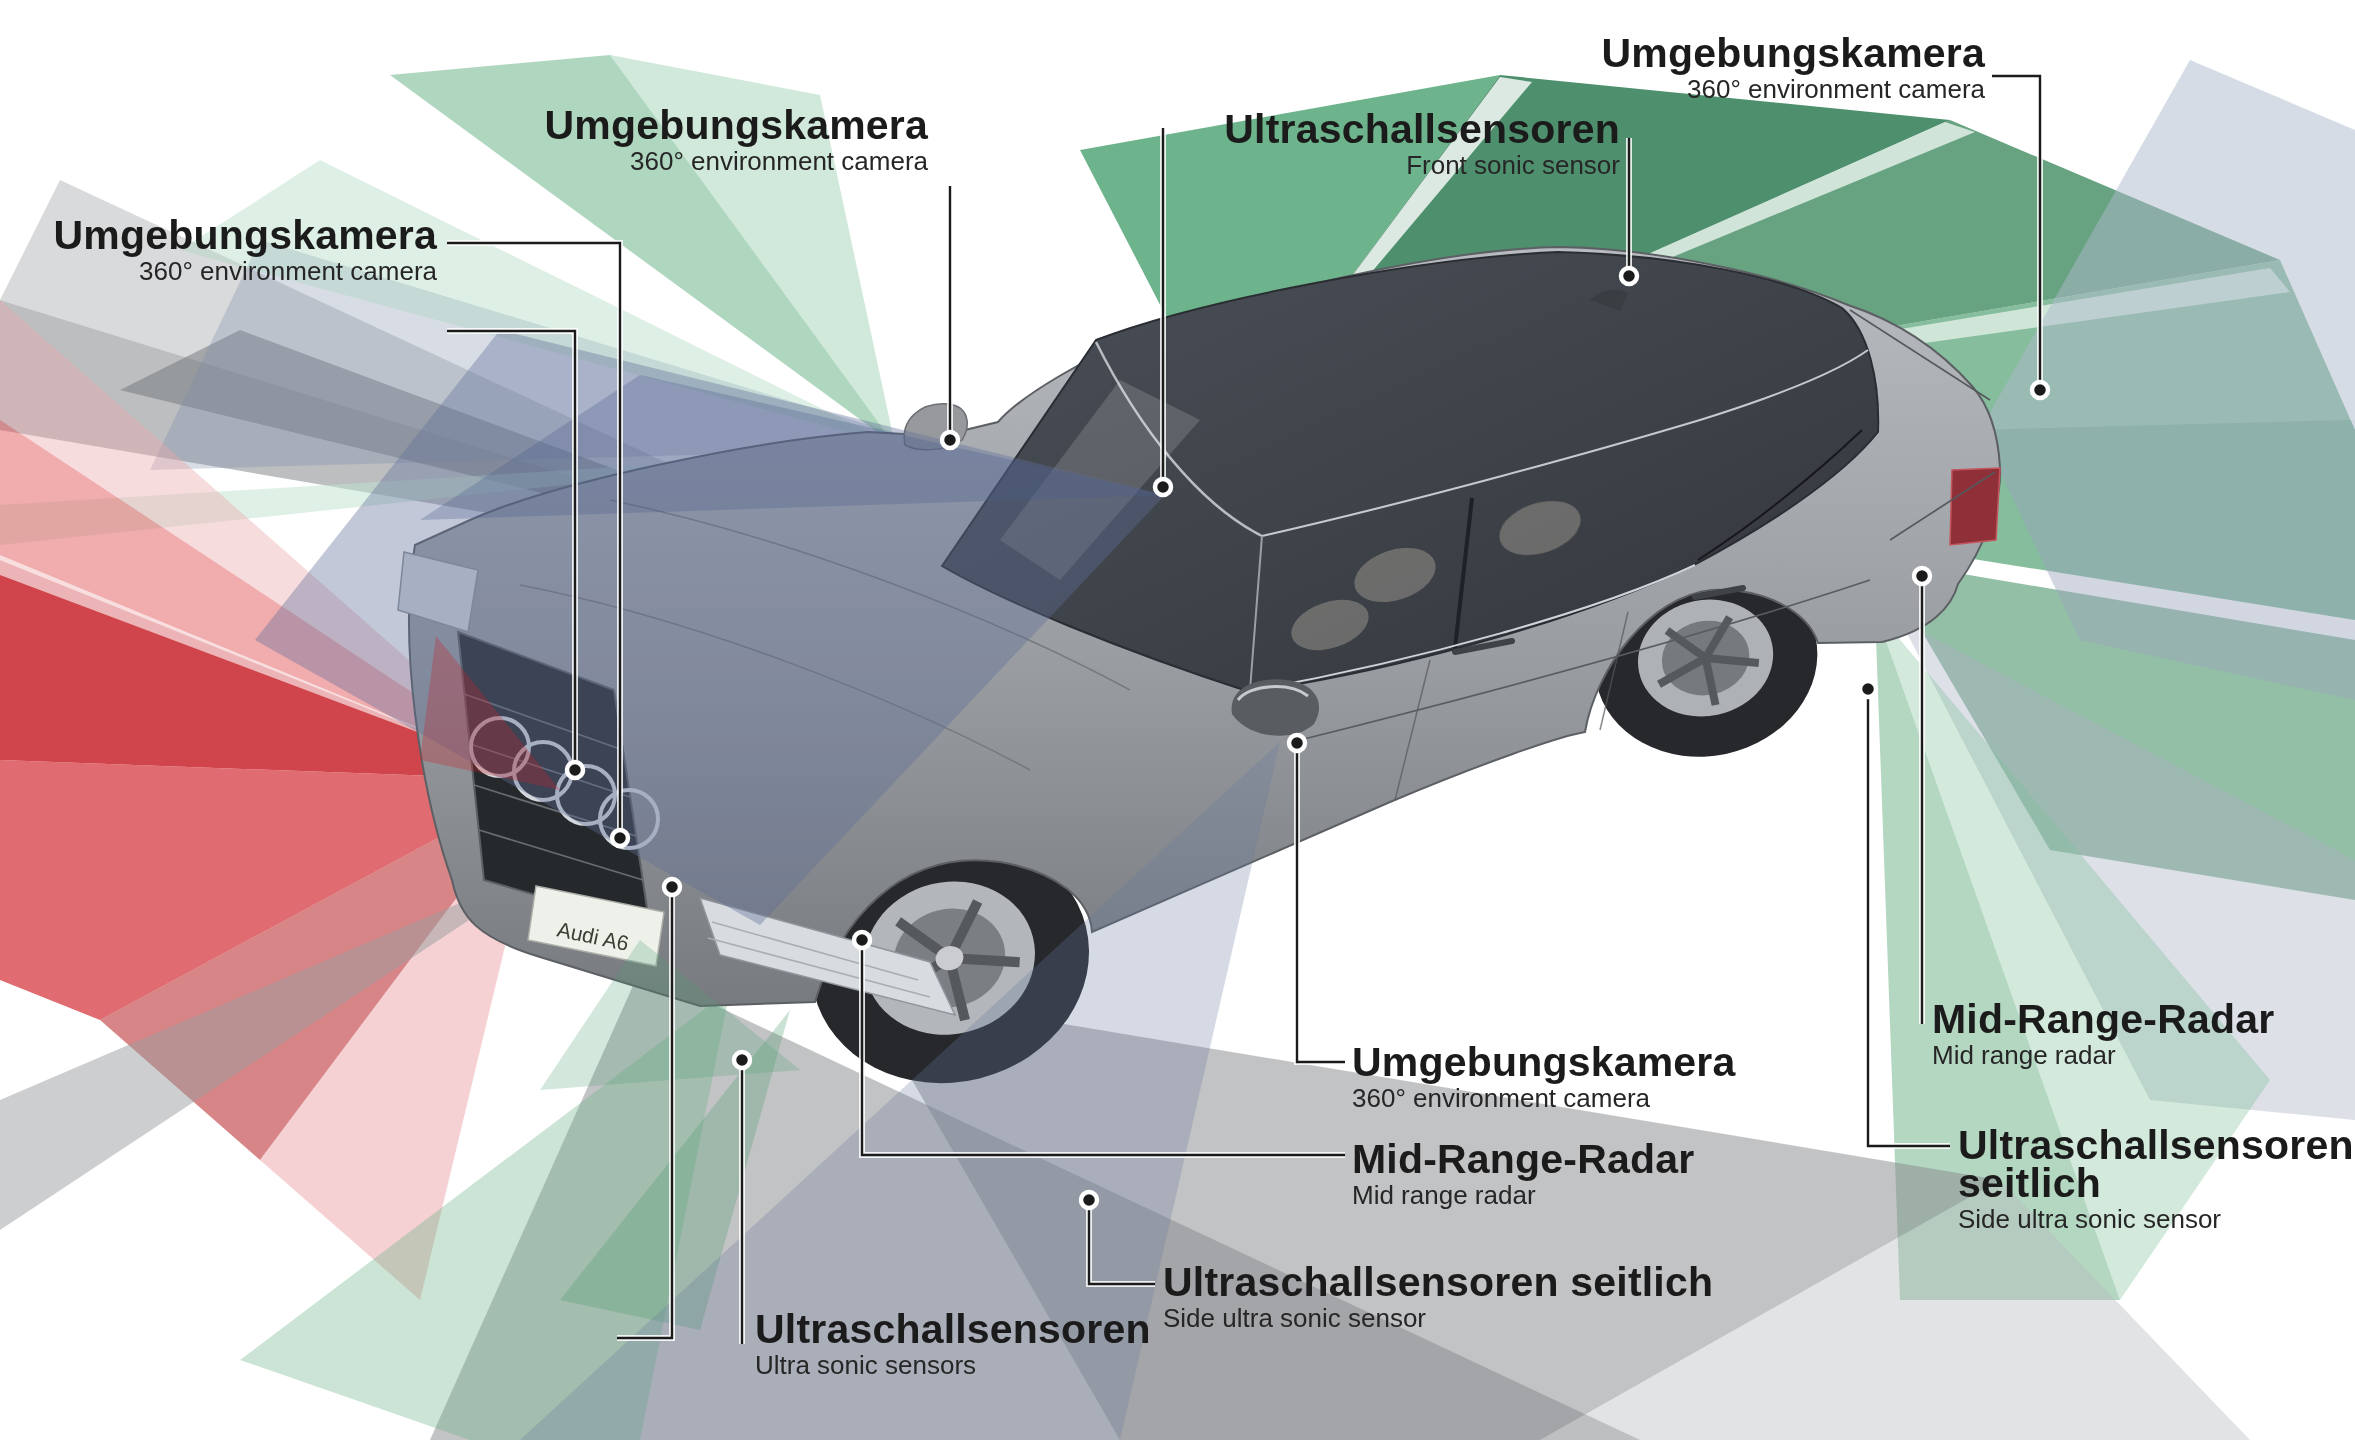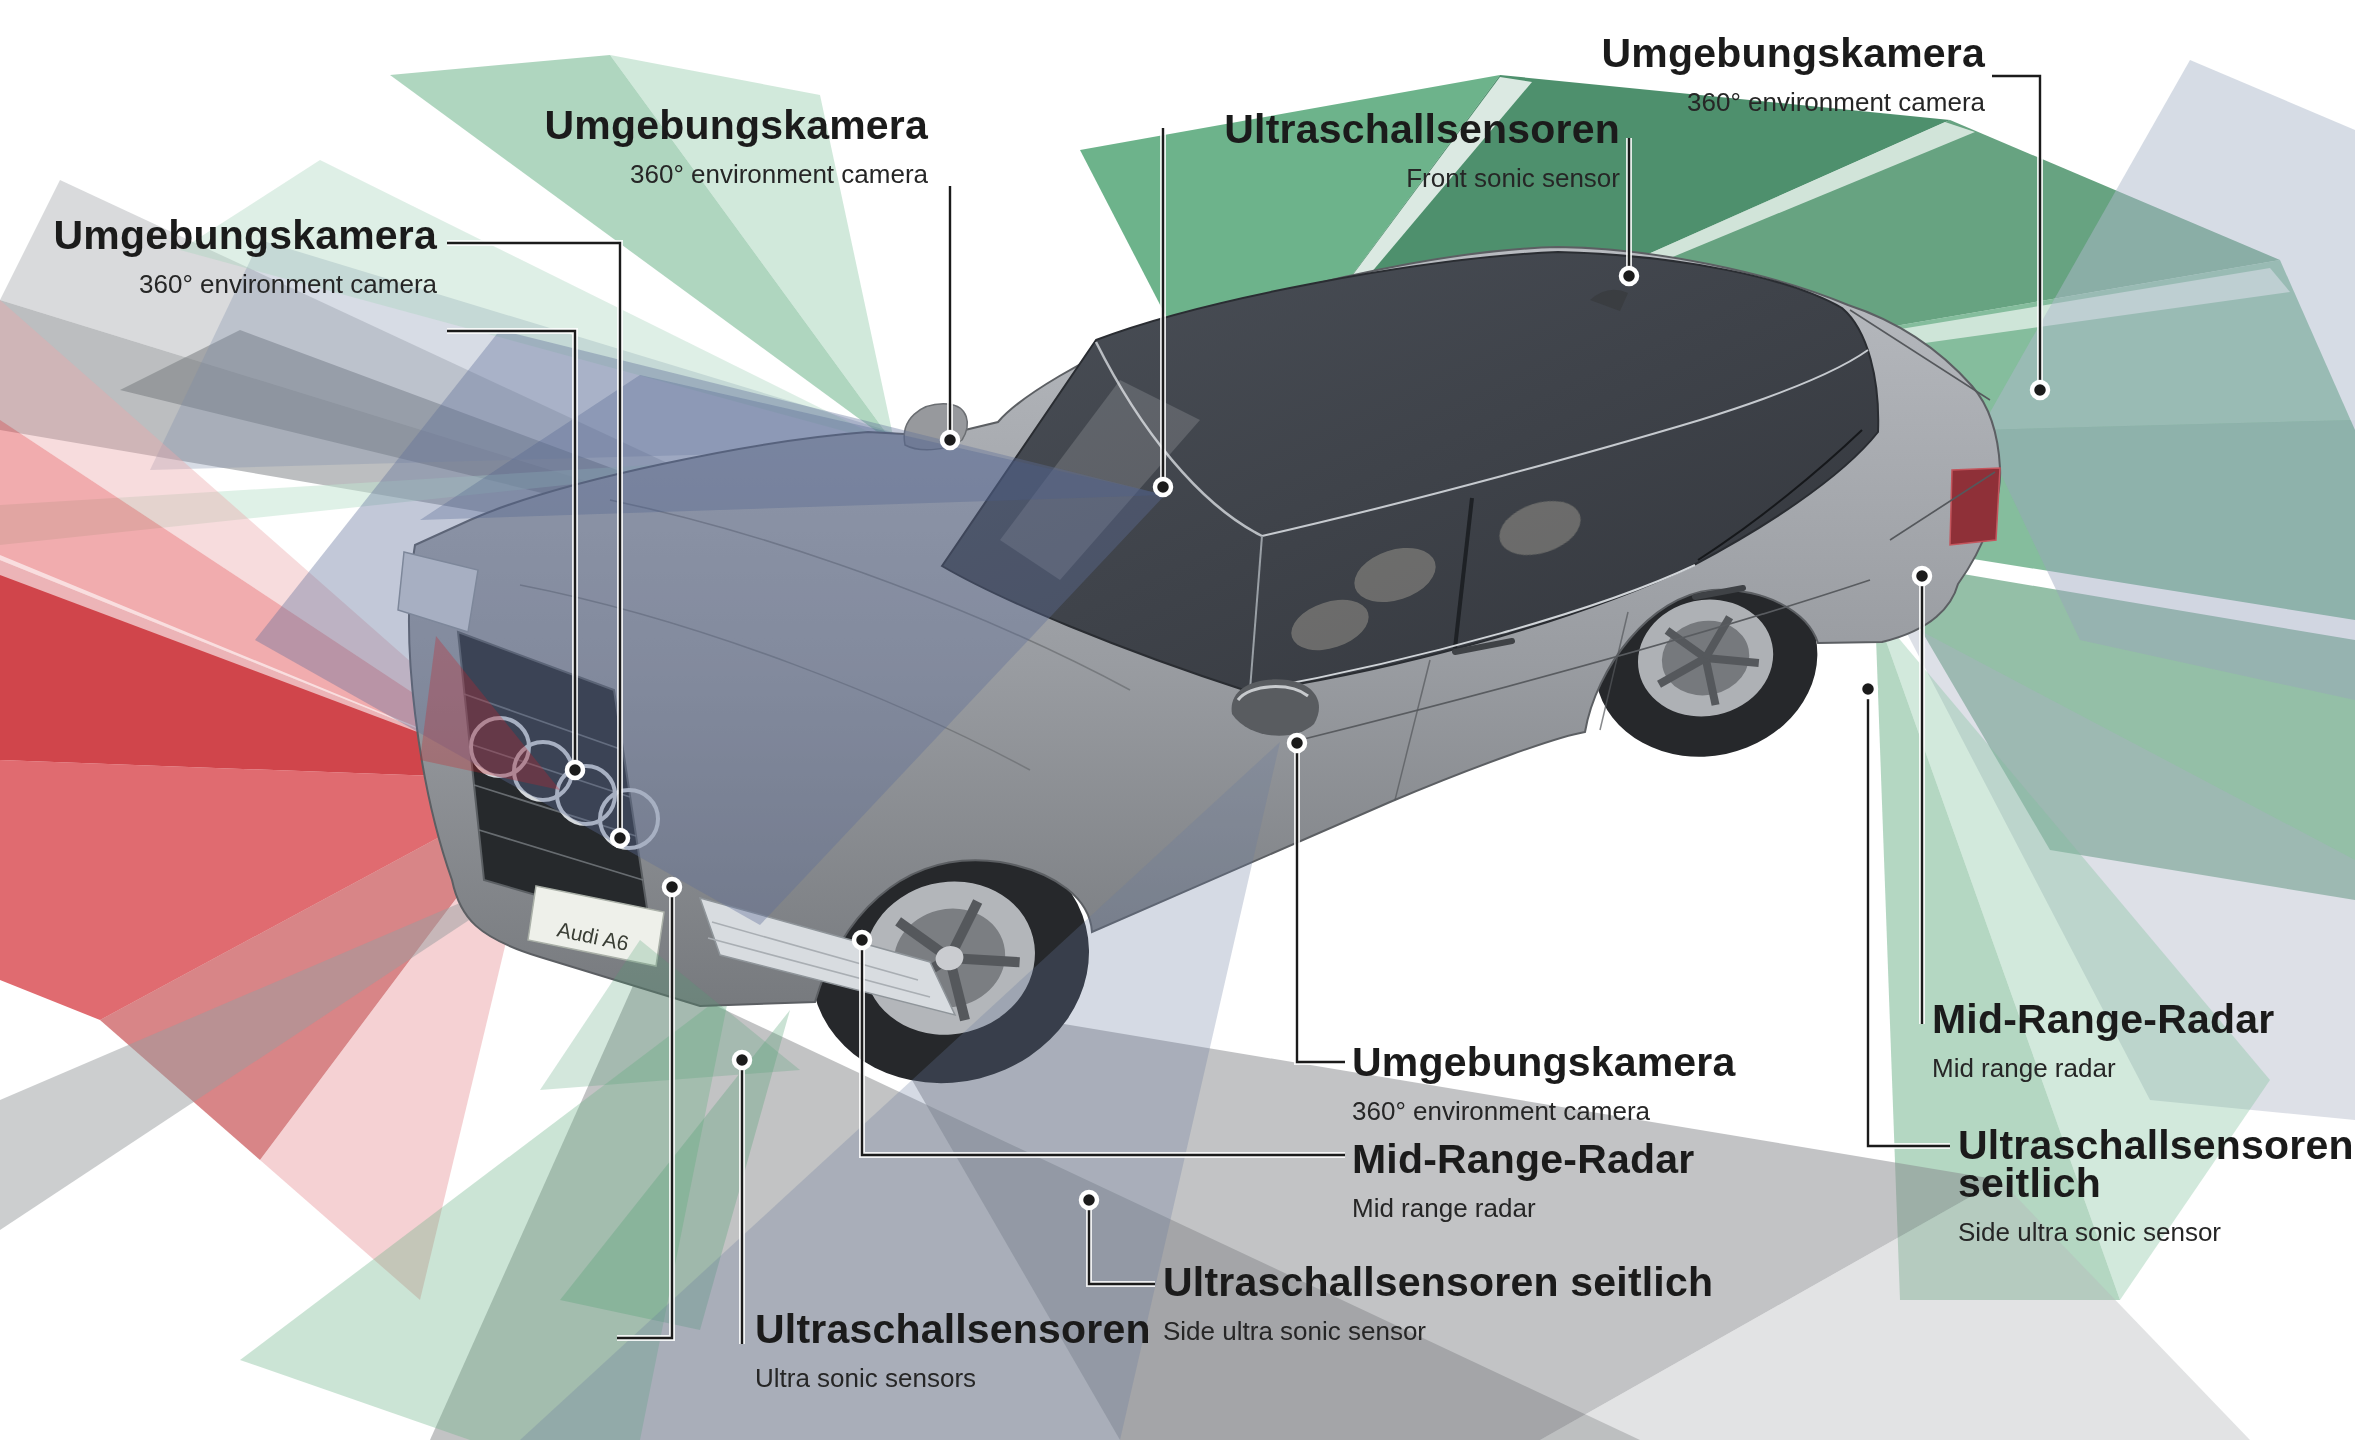--- a/index.html
+++ b/index.html
@@ -2,21 +2,21 @@
 <html><head>
 <meta charset="utf-8">
 <style>
   html,body{margin:0;padding:0;background:#fff;}
   .stage{position:relative;width:2355px;height:1440px;background:#ffffff;overflow:hidden;
          font-family:"Liberation Sans",sans-serif;}
   svg.art{position:absolute;left:0;top:0;}
   .label{position:absolute;color:#1b1b1b;}
   .align-right{text-align:right;}
   .label-title{font-size:41px;font-weight:600;line-height:38px;letter-spacing:.2px;white-space:pre-line;}
-  .label-sub{font-size:26px;font-weight:400;line-height:31px;color:#262626;margin-top:15px;}
+  .label-sub{font-size:26px;font-weight:400;line-height:31px;color:#262626;margin-top:2px;}
   .w300{max-width:300px;}
   .lead-casing{fill:none;stroke:#ffffff;stroke-width:6;opacity:.85;}
   .lead{fill:none;stroke:#1b1b1b;stroke-width:2.4;}
   .dot{fill:#1b1b1b;stroke:#ffffff;stroke-width:4.5;}
 </style>
 </head>
 <body>
 
 <div class="stage">
 

